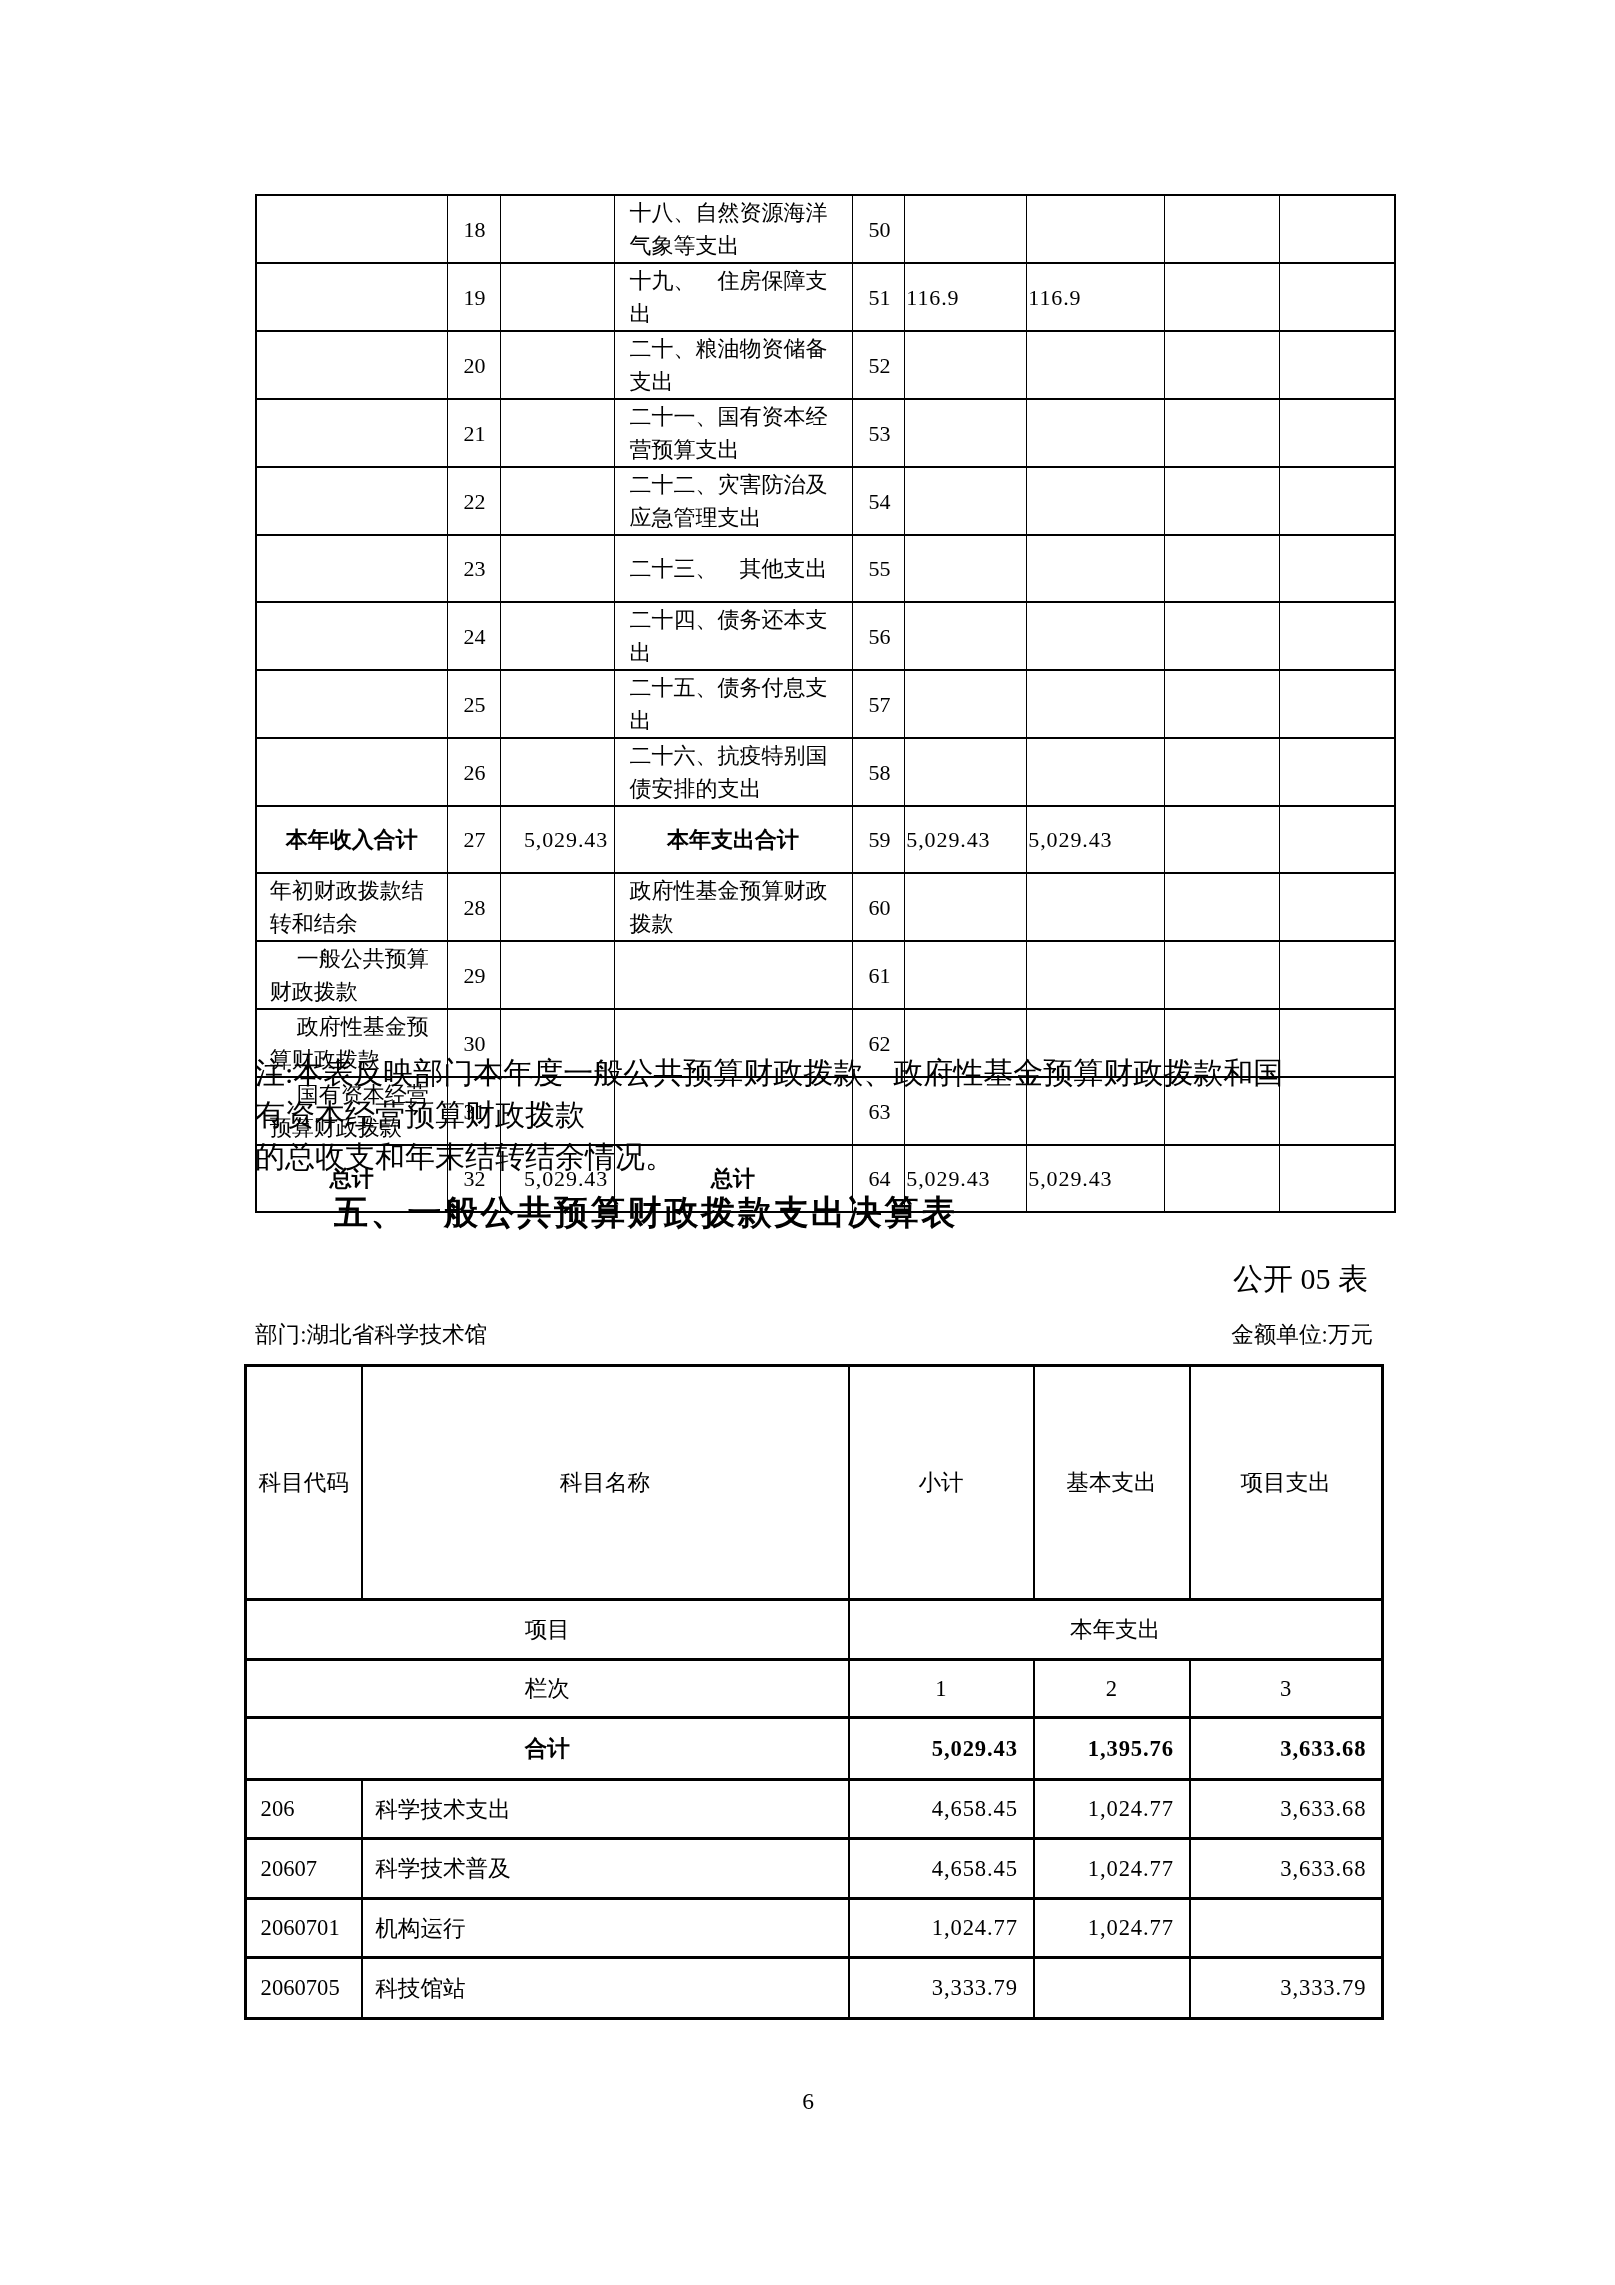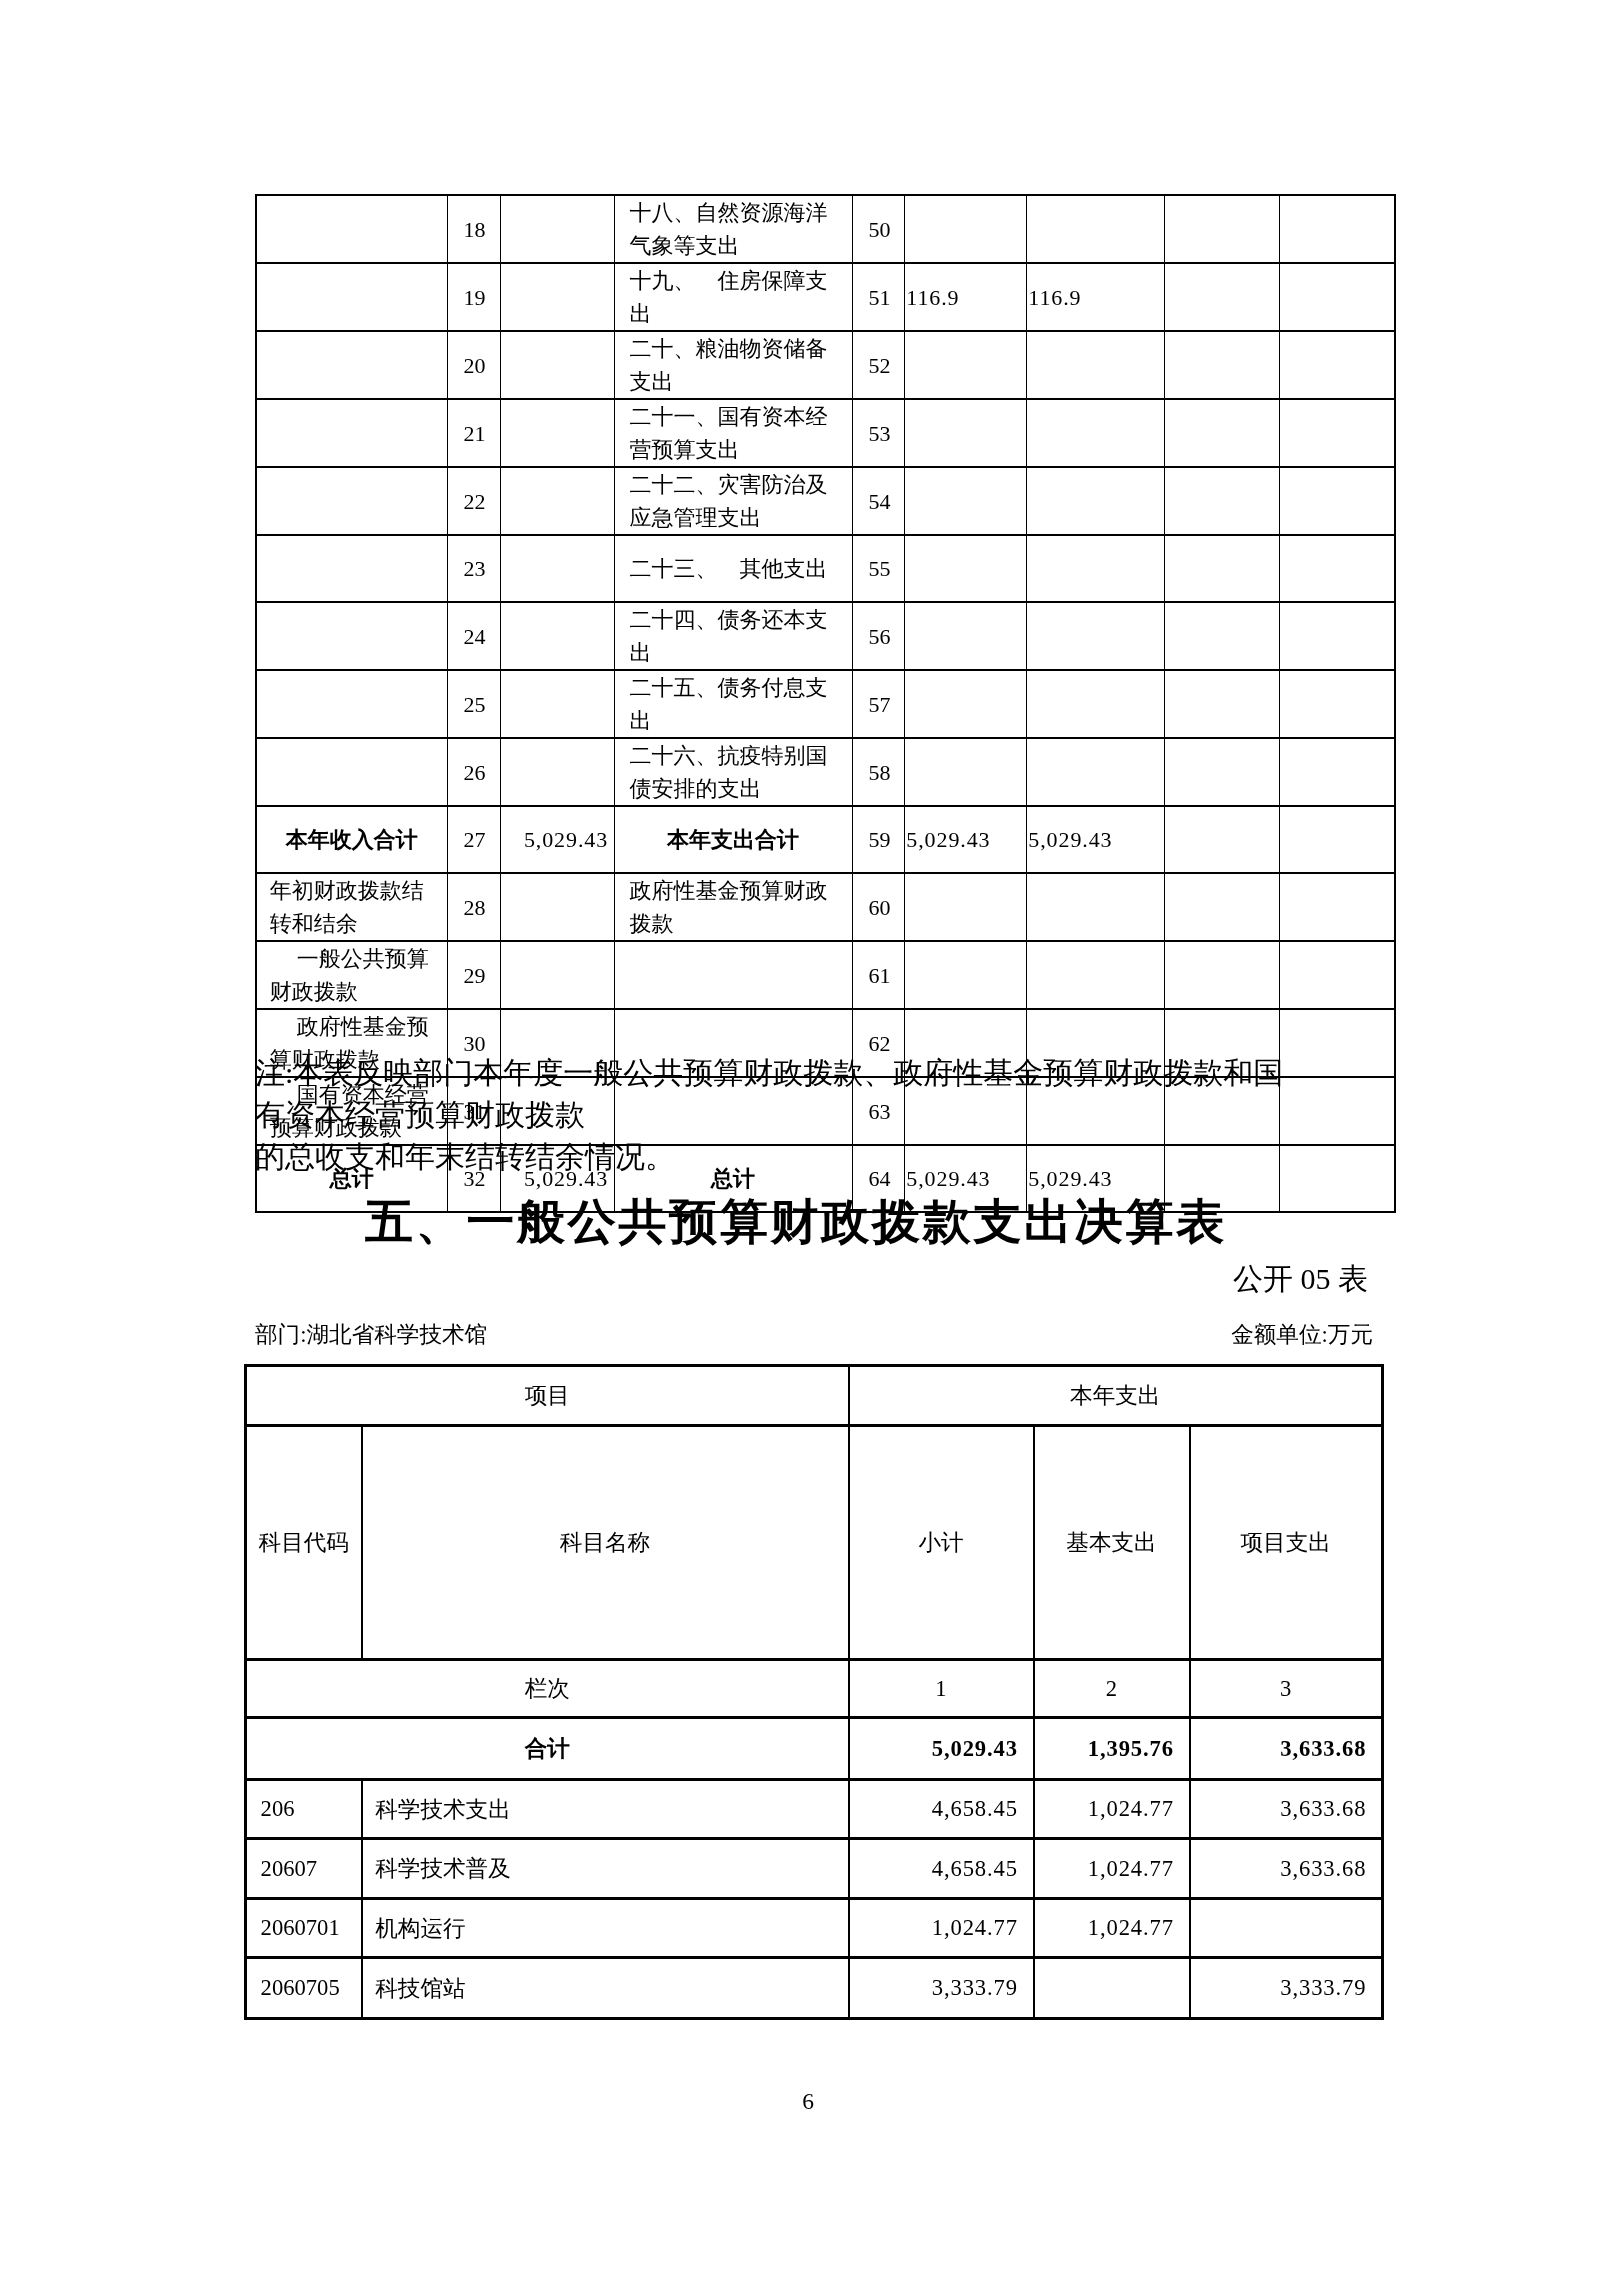--- a/index.html
+++ b/index.html
@@ -23,23 +23,23 @@
     text-align:center;font-weight:bold;padding:0;text-indent:0;
   }
   table.t1 .ind{text-indent:27px;}
   
   .note{
     position:absolute;left:255px;top:1052px;width:1040px;
     font-size:30px;line-height:42px;white-space:pre-line;
   }
   
   .sec-title{
-    position:absolute;left:365px;top:1190px;height:43px;
+    position:absolute;left:334px;top:1190px;height:43px;
     font-family:"Liberation Sans","DejaVu Sans",sans-serif;
-    font-weight:bold;font-size:48px;letter-spacing:2.7px;white-space:nowrap;
+    font-weight:bold;font-size:34px;letter-spacing:2.7px;white-space:nowrap;
   }
   .pub-code{position:absolute;right:248px;top:1259px;font-size:30px;white-space:nowrap;}
   .dept-line{position:absolute;left:255px;top:1319px;font-size:22.6px;white-space:nowrap;}
   .unit-line{position:absolute;right:243px;top:1319px;font-size:22.6px;white-space:nowrap;}
   
   .t2-wrap{position:absolute;left:244px;top:1364px;}
   table.t2{border-collapse:collapse;table-layout:fixed;width:1135px;border:3.6px solid #000;}
   table.t2 td,table.t2 th{
     border:solid #000;border-width:3.6px 2.7px;vertical-align:middle;
     font-size:22.6px;font-weight:normal;text-align:center;padding:0;overflow:hidden;
@@ -248,31 +248,31 @@
 <div class="t2-wrap">
   <table class="t2">
     <colgroup>
       <col style="width:116px">
         <col style="width:487px">
         <col style="width:185px">
       <col style="width:156px">
         <col style="width:193px">
     </colgroup>
     <tbody>
-      <tr style="height:60px">
-        <th colspan="2">项目</th>
-        <th colspan="3">本年支出</th>
-      </tr>
       <tr style="height:234px">
         <th>科目代码</th>
         <th>科目名称</th>
         <th>小计</th>
         <th>基本支出</th>
         <th>项目支出</th>
       </tr>
+      <tr style="height:60px">
+        <th colspan="2">项目</th>
+        <th colspan="3">本年支出</th>
+      </tr>
       <tr style="height:58px">
         <td colspan="2">栏次</td>
         <td>1</td>
         <td>2</td>
         <td>3</td>
       </tr>
       <tr class="sum-row" style="height:62px">
         <td colspan="2">合计</td>
         <td class="num">5,029.43</td>
         <td class="num">1,395.76</td>

